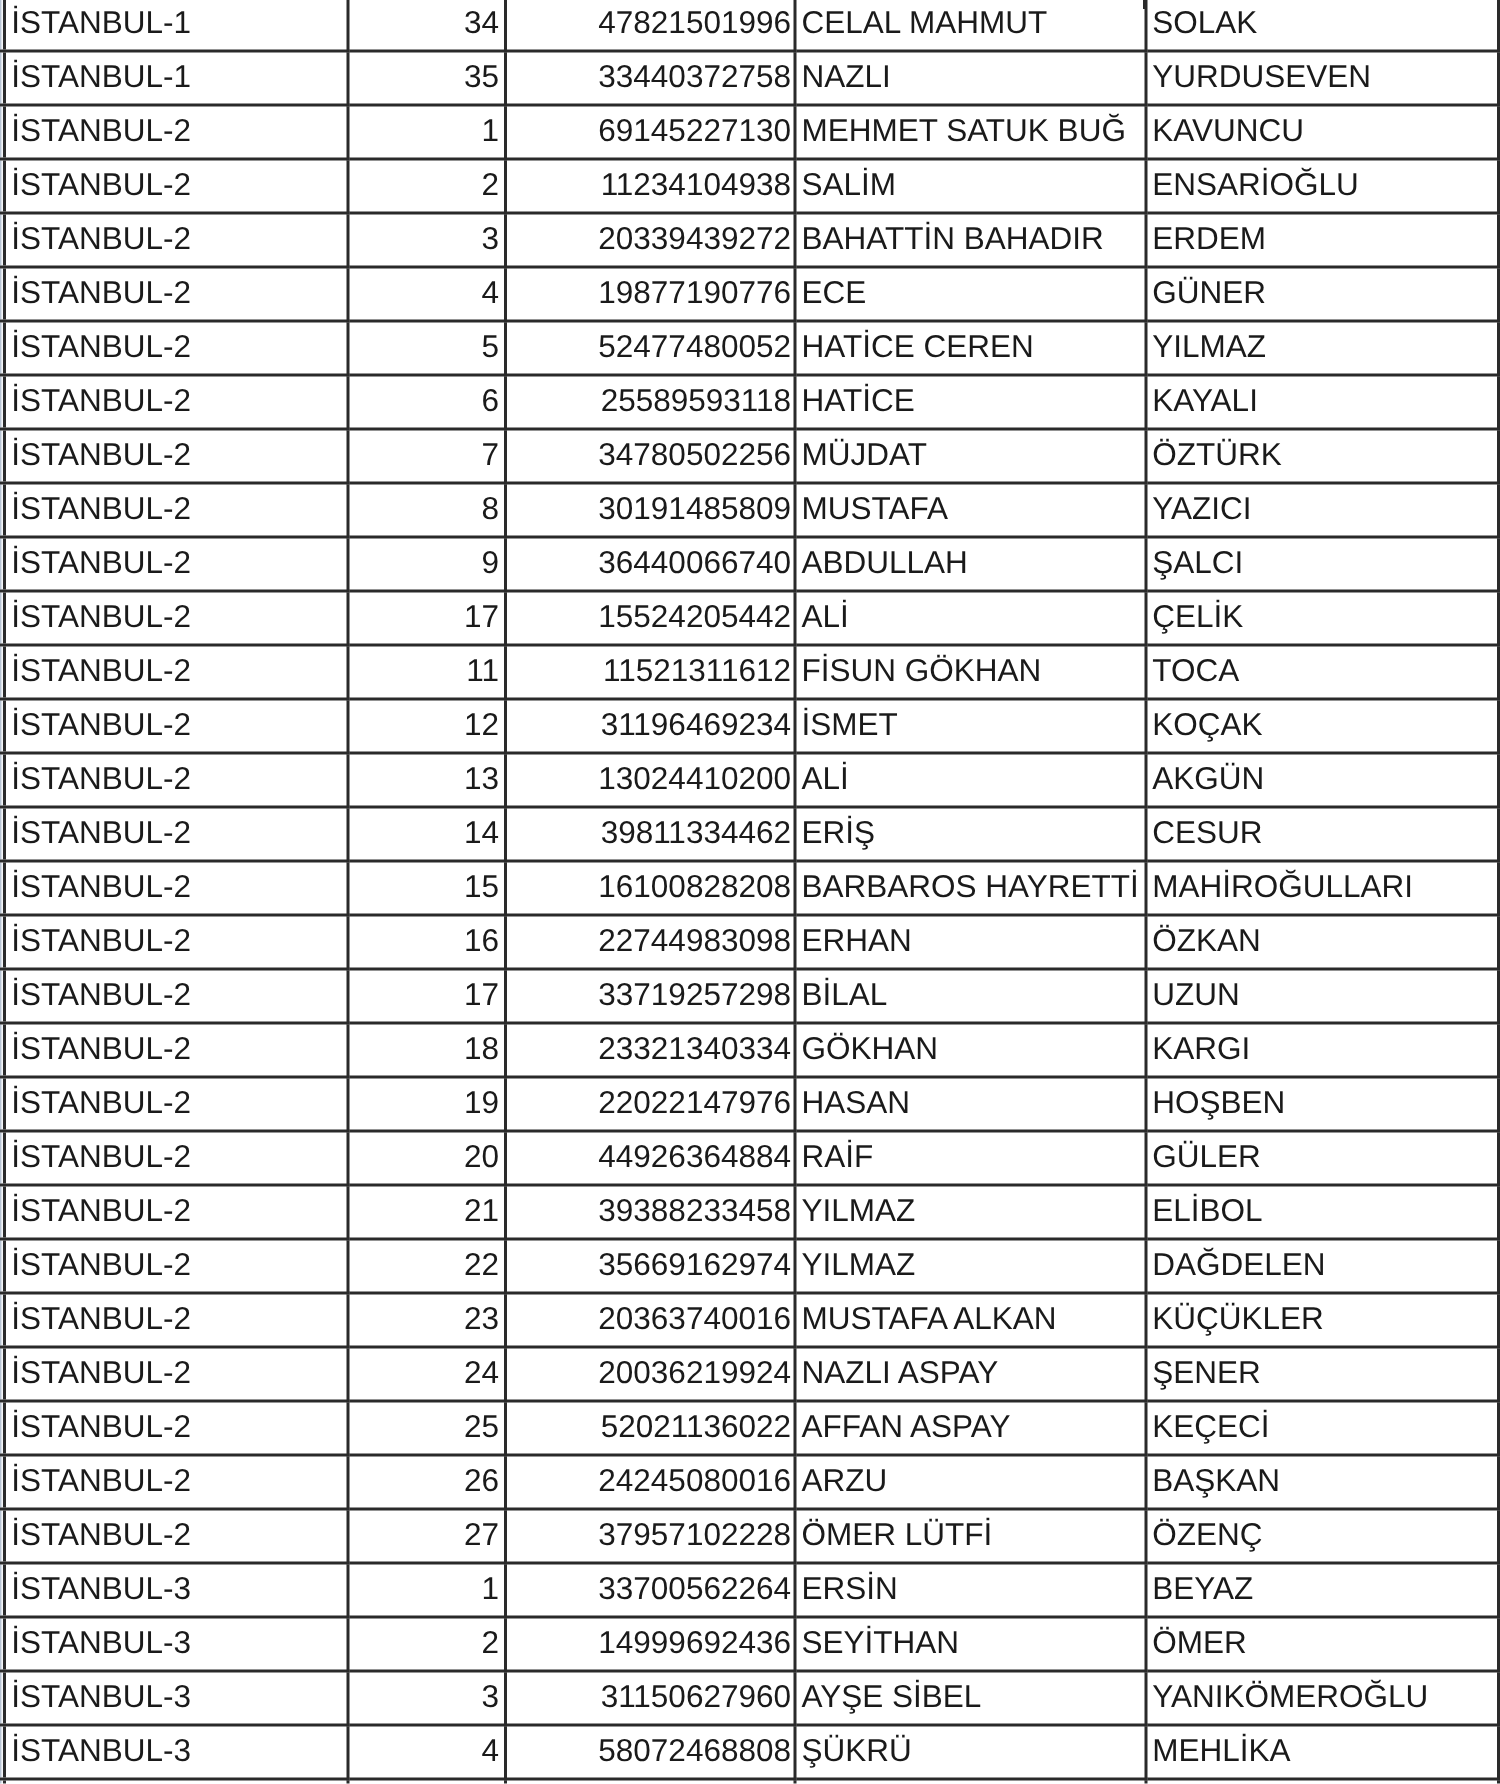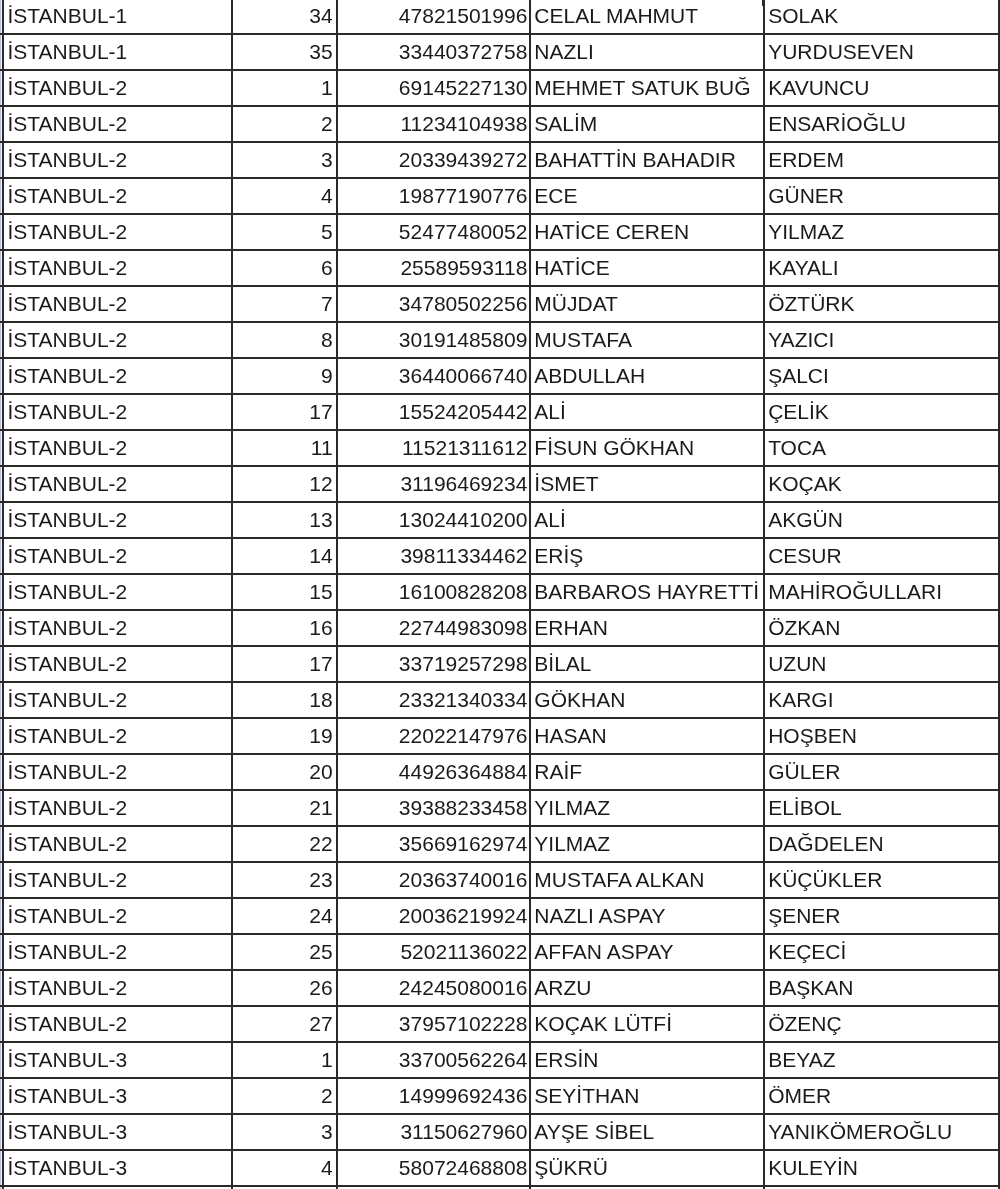--- a/index.html
+++ b/index.html
@@ -274,21 +274,21 @@
         <td class="num">26</td>
         <td class="tc">24245080016</td>
         <td class="txt overflow">ARZU</td>
         <td class="txt">BAŞKAN</td>
       </tr>
       <tr>
         <td class="gutter"></td>
         <td class="txt">İSTANBUL-2</td>
         <td class="num">27</td>
         <td class="tc">37957102228</td>
-        <td class="txt overflow">KOÇAK LÜTFİ</td>
+        <td class="txt overflow">ÖMER LÜTFİ</td>
         <td class="txt">ÖZENÇ</td>
       </tr>
       <tr>
         <td class="gutter"></td>
         <td class="txt">İSTANBUL-3</td>
         <td class="num">1</td>
         <td class="tc">33700562264</td>
         <td class="txt overflow">ERSİN</td>
         <td class="txt">BEYAZ</td>
       </tr>
@@ -307,21 +307,21 @@
         <td class="tc">31150627960</td>
         <td class="txt overflow">AYŞE SİBEL</td>
         <td class="txt">YANIKÖMEROĞLU</td>
       </tr>
       <tr>
         <td class="gutter"></td>
         <td class="txt">İSTANBUL-3</td>
         <td class="num">4</td>
         <td class="tc">58072468808</td>
         <td class="txt overflow">ŞÜKRÜ</td>
-        <td class="txt">KULEYİN</td>
+        <td class="txt">MEHLİKA</td>
       </tr>
       <tr>
         <td class="gutter"></td>
         <td class="txt"></td>
         <td class="num"></td>
         <td class="tc"></td>
         <td class="txt overflow"></td>
         <td class="txt"></td>
       </tr>
     </tbody>

